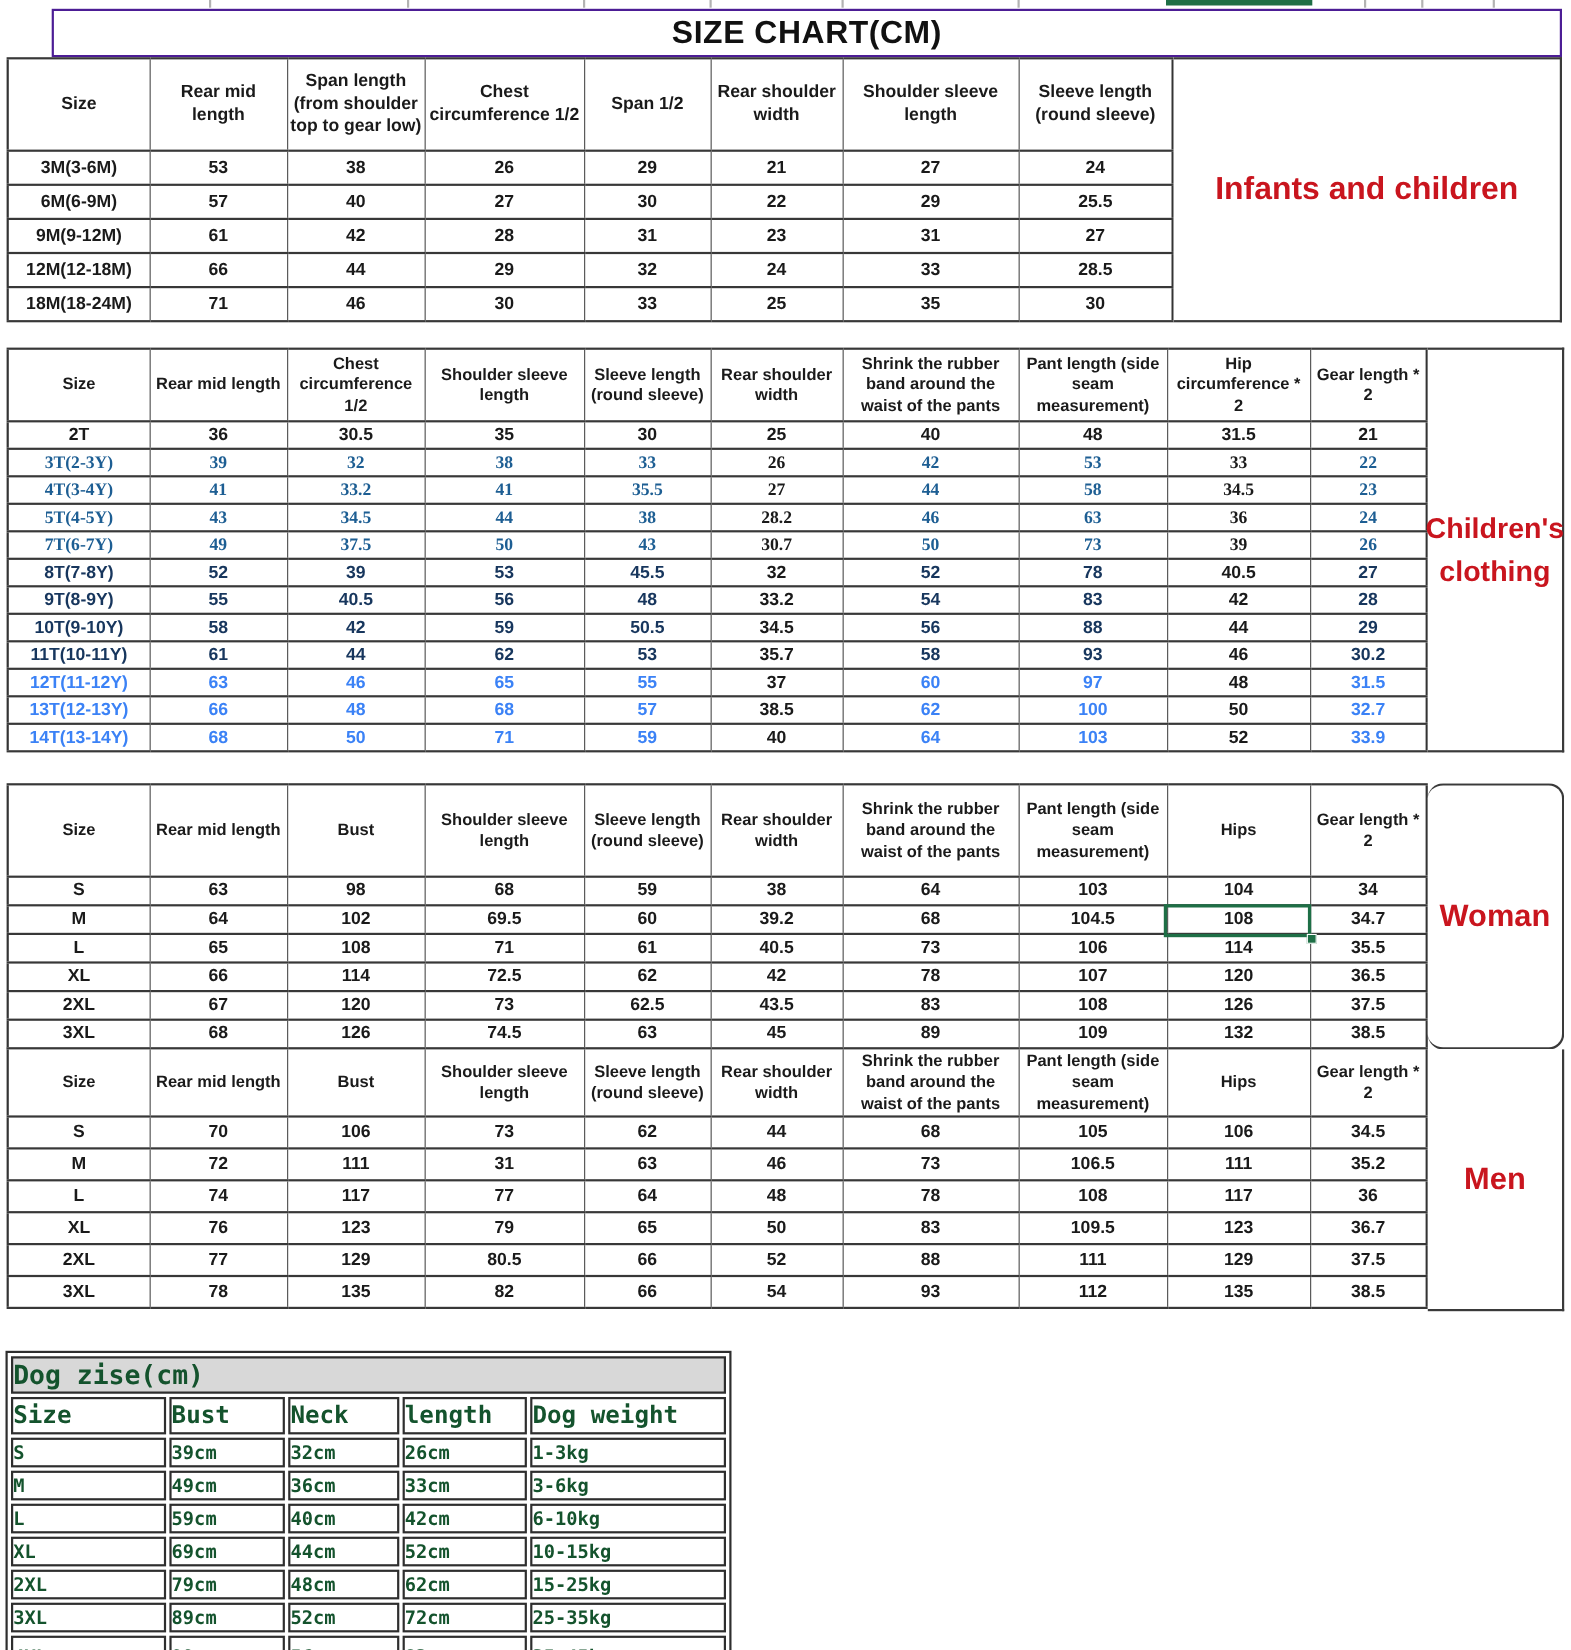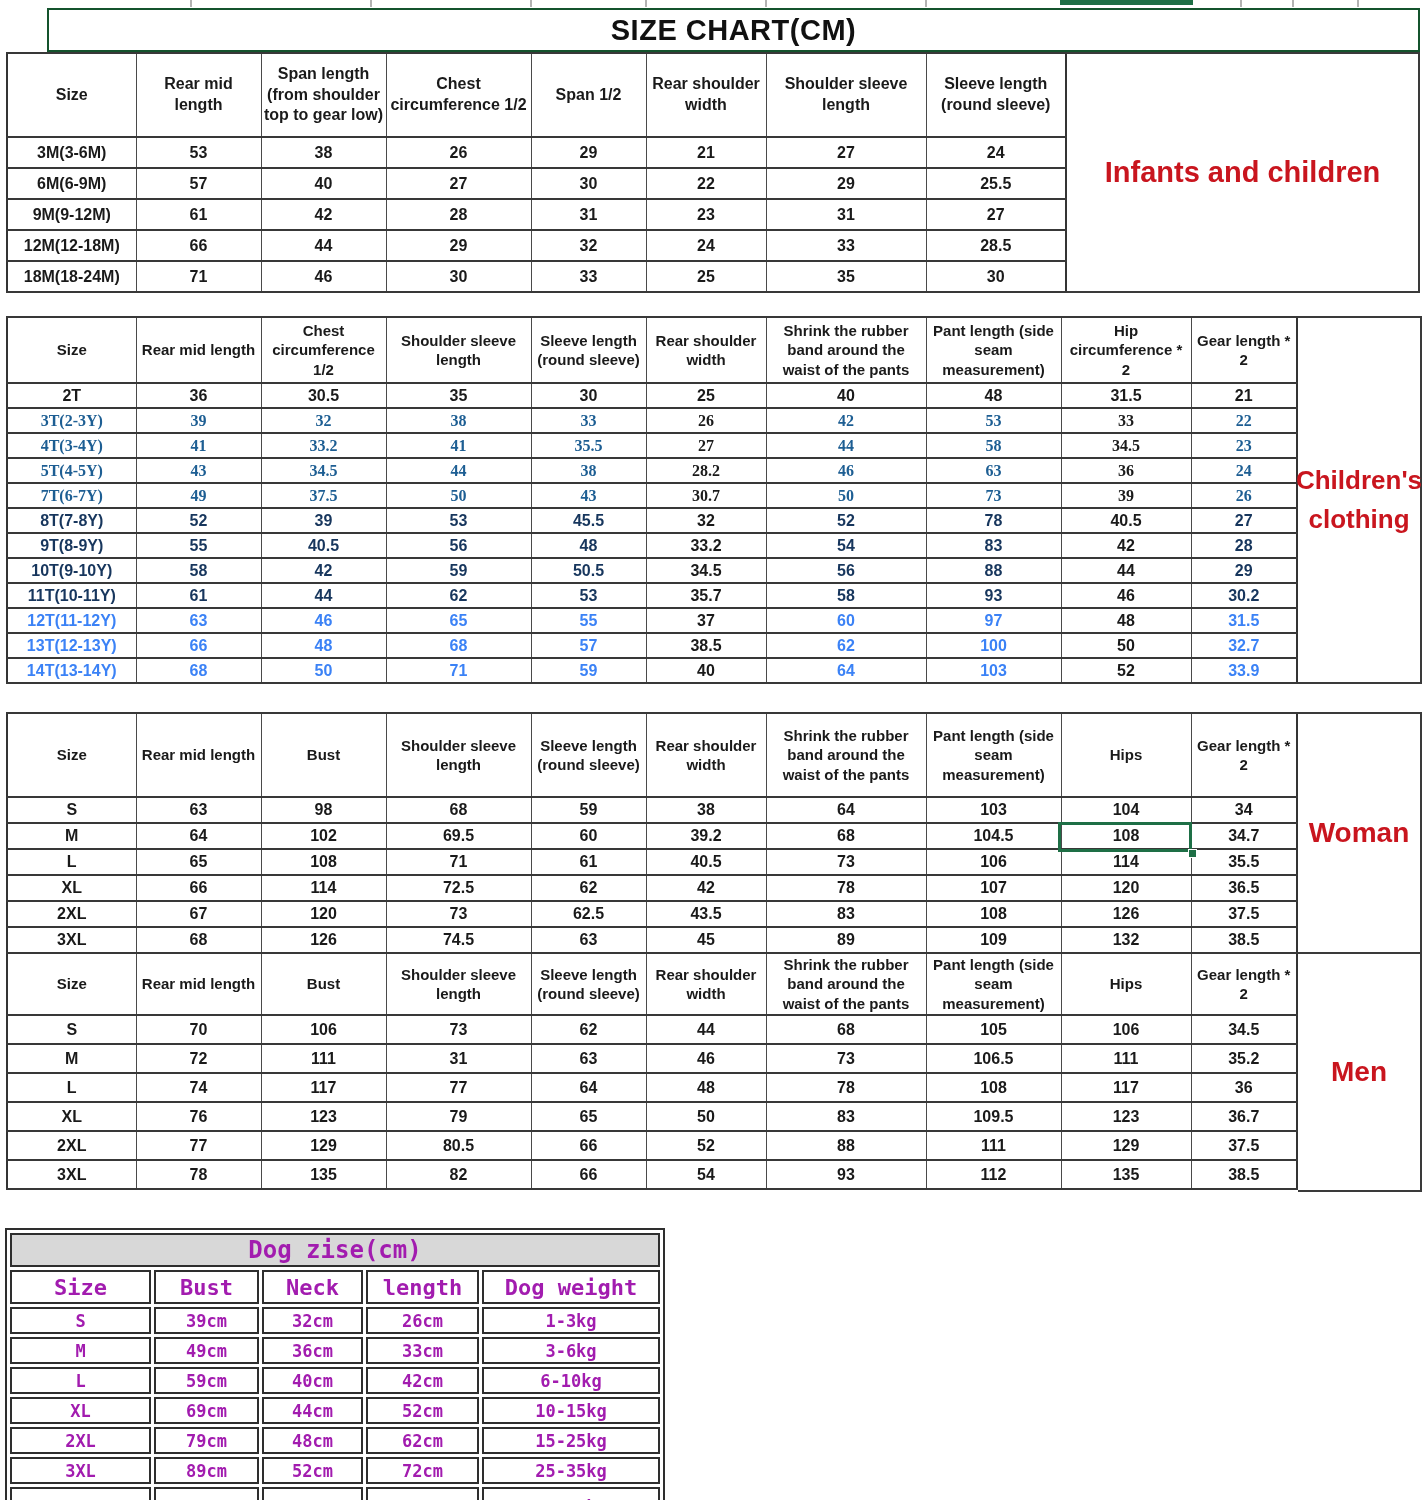--- a/index.html
+++ b/index.html
@@ -35,49 +35,49 @@
 
   
   .row-black td { color:#1a1a1a; }
   .row-blue  td { color:#1d5e93;font-family:Liberation Serif, serif; }
   .row-navy  td { color:#17365d; }
   .row-red   td { color:#3b82f6; }
   td.cell-black { color:#1a1a1a !important; }
 
   
   .title-row {
-    border:2px solid #14532d; height:40px; display:flex;
+    border:2px solid #4c1d95; height:40px; display:flex;
     align-items:center; justify-content:center;
     font-weight:bold; font-size:29px; color:#111; letter-spacing:0.5px;margin-left:41px;
   }
   .body-flex { display:flex; align-items:stretch; }
   .side-label {
     box-sizing:border-box; border:2px solid #3a3a3a; border-left:none;
     display:flex; align-items:center; justify-content:center;
     font-weight:bold; color:#c9151e; text-align:center; line-height:1.5;
     background:#fff;
   }
   #label-infants  { width:355px; font-size:29px; }
   #label-children { width:124px; font-size:26px; }
   #label-woman    { width:124px; font-size:28px; }
   #label-men      { width:124px; font-size:28px; }
   .label-col { display:flex; flex-direction:column; }
-  #label-woman { height:242px; }
+  #label-woman { height:242px;border-radius:14px; }
   #label-men   { height:238px; border-top:none; }
   #t-men { margin-top:-2px; }
 
   
   #dog-table {
     border-collapse:separate; border-spacing:3px; border:2px solid #2e2e2e;
     table-layout:fixed; width:650px; background:#fff;
     font-family:"DejaVu Sans Mono", monospace;
   }
   #dog-table th, #dog-table td {
-    border:2px solid #2e2e2e; font-weight:bold; text-align:center;
-    vertical-align:middle; color:#a21caf; padding:0; overflow:hidden;
+    border:2px solid #2e2e2e; font-weight:bold; text-align:left;
+    vertical-align:middle; color:#14532d; padding:0; overflow:hidden;
   }
   #dog-table .dog-title-cell { background:#d8d8d8; font-size:24px; height:30px; }
   #dog-table thead tr.dog-hdr th { font-size:22px; height:30px; background:#fff; }
   #dog-table tbody td { font-size:17px; height:23px; }
   #dog-table tbody tr.tall td { height:36px; }
 
   
   .top-tick { position:absolute; top:0; width:2px; height:7px; background:#b3b3b3; }
   #green-top-bar { position:absolute; left:1060px; top:0; width:133px; height:5px; background:#1e6f46; }
   #selection-box {

